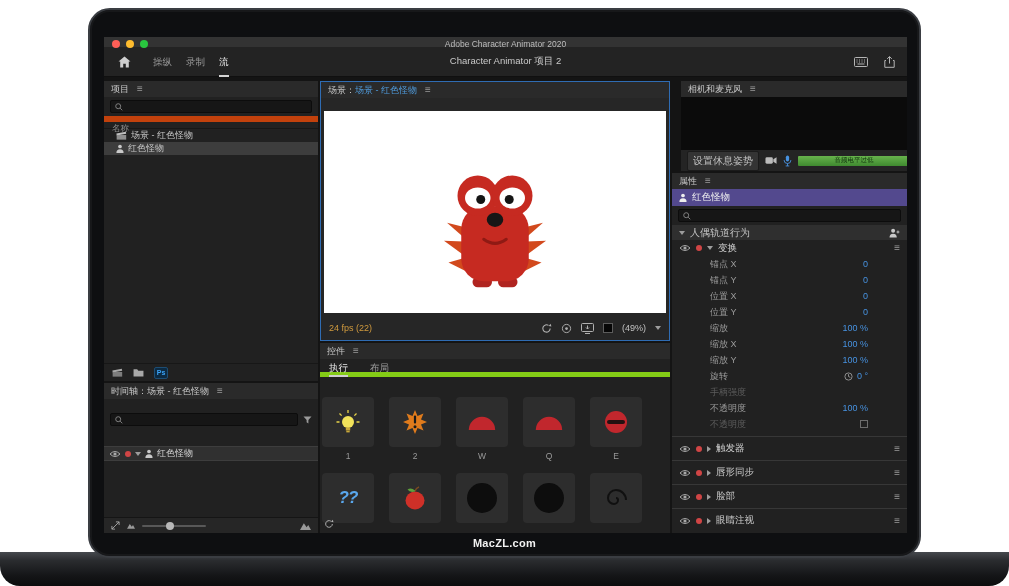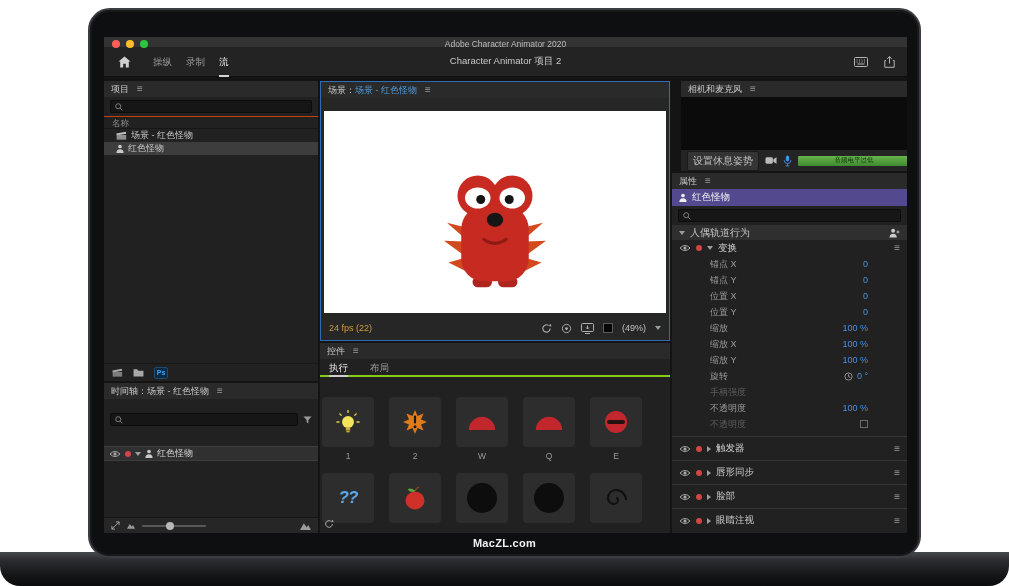--- a/index.html
+++ b/index.html
@@ -47,21 +47,21 @@
   .searchbox input { flex:1; min-width:0; background:transparent; border:none; outline:none;
     color:#cccccc; font-size:9px; font-family:inherit; }
   .dot { width:6px; height:6px; border-radius:50%; background:#d04545; flex:none; }
   .chev-down { width:0; height:0; border-left:3.5px solid transparent; border-right:3.5px solid transparent; border-top:4px solid #9d9d9d; flex:none; }
   .chev-right { width:0; height:0; border-top:3.5px solid transparent; border-bottom:3.5px solid transparent; border-left:4px solid #9d9d9d; flex:none; }
   .icon { display:flex; flex:none; align-items:center; }
 
   
   .project { left:0; top:44px; width:214px; height:300px; display:flex; flex-direction:column; }
   .namehdr { height:13px; line-height:13px; padding-left:8px; font-size:8.5px; color:#8f8f8f;
-    border-top:1px solid #c2410c; border-bottom:1px solid #171717; }
+    border-top:6px solid #c2410c; border-bottom:1px solid #171717; }
   .pitem { height:13px; display:flex; align-items:center; gap:4px; padding-left:12px; font-size:9px; color:#c6c6c6; }
   .pitem.selected { background:#3d3d3d; }
   .pspacer { flex:1; }
   .pfoot { height:18px; display:flex; align-items:center; gap:10px; padding-left:8px; border-top:1px solid #171717; }
   .psbadge { width:14px; height:12px; background:#0c2a42; color:#3ba3f8; font-size:7px; font-weight:bold;
     display:flex; align-items:center; justify-content:center; border-radius:2px; border:1px solid #1d4d74; }
 
   
   .timeline { left:0; top:346px; width:214px; height:150px; display:flex; flex-direction:column; }
   .tl-search { margin-top:14px; display:flex; align-items:center; }
@@ -83,21 +83,21 @@
     display:flex; align-items:flex-end; justify-content:center; padding-bottom:6px; }
   .scene-foot { position:absolute; left:0; right:0; bottom:0; height:24px;
     display:flex; align-items:center; padding:0 8px; background:#262626; }
   .fps { color:#d09a3e; font-size:9px; }
   .sf-right { margin-left:auto; display:flex; align-items:center; gap:9px; }
   .swatch { width:10px; height:10px; background:#060606; border:1px solid #5c5c5c; }
   .zoom { font-size:9px; color:#c2c2c2; }
 
   
   .controls { left:216px; top:306px; width:350px; height:190px; }
-  .tabs-row { height:18px; display:flex; gap:22px; padding-left:9px; border-bottom:2px solid #84cc16; }
+  .tabs-row { height:18px; display:flex; gap:22px; padding-left:9px; border-bottom:5px solid #84cc16; }
   .ctab { font-size:9.5px; color:#9a9a9a; height:18px; line-height:17px; }
   .ctab.active { color:#e6e6e6; box-shadow:inset 0 -2px 0 #cfcfcf; }
   .trig-row { position:absolute; left:2px; display:flex; gap:15px; }
   .trig-row.r1 { top:54px; } .trig-row.r2 { top:130px; }
   .tcell { width:52px; height:50px; background:#2d2d2d; border-radius:4px;
     display:flex; align-items:center; justify-content:center; }
   .tkey { text-align:center; font-size:8.5px; color:#9a9a9a; margin-top:4px; }
   .qq { color:#5aa7ec; font-weight:bold; font-style:italic; font-size:17px; letter-spacing:-1px; }
   .blackmouth { width:30px; height:30px; border-radius:50%; background:#0d0d0d; }
   .cref { position:absolute; left:4px; bottom:4px; z-index:2; display:flex; }

